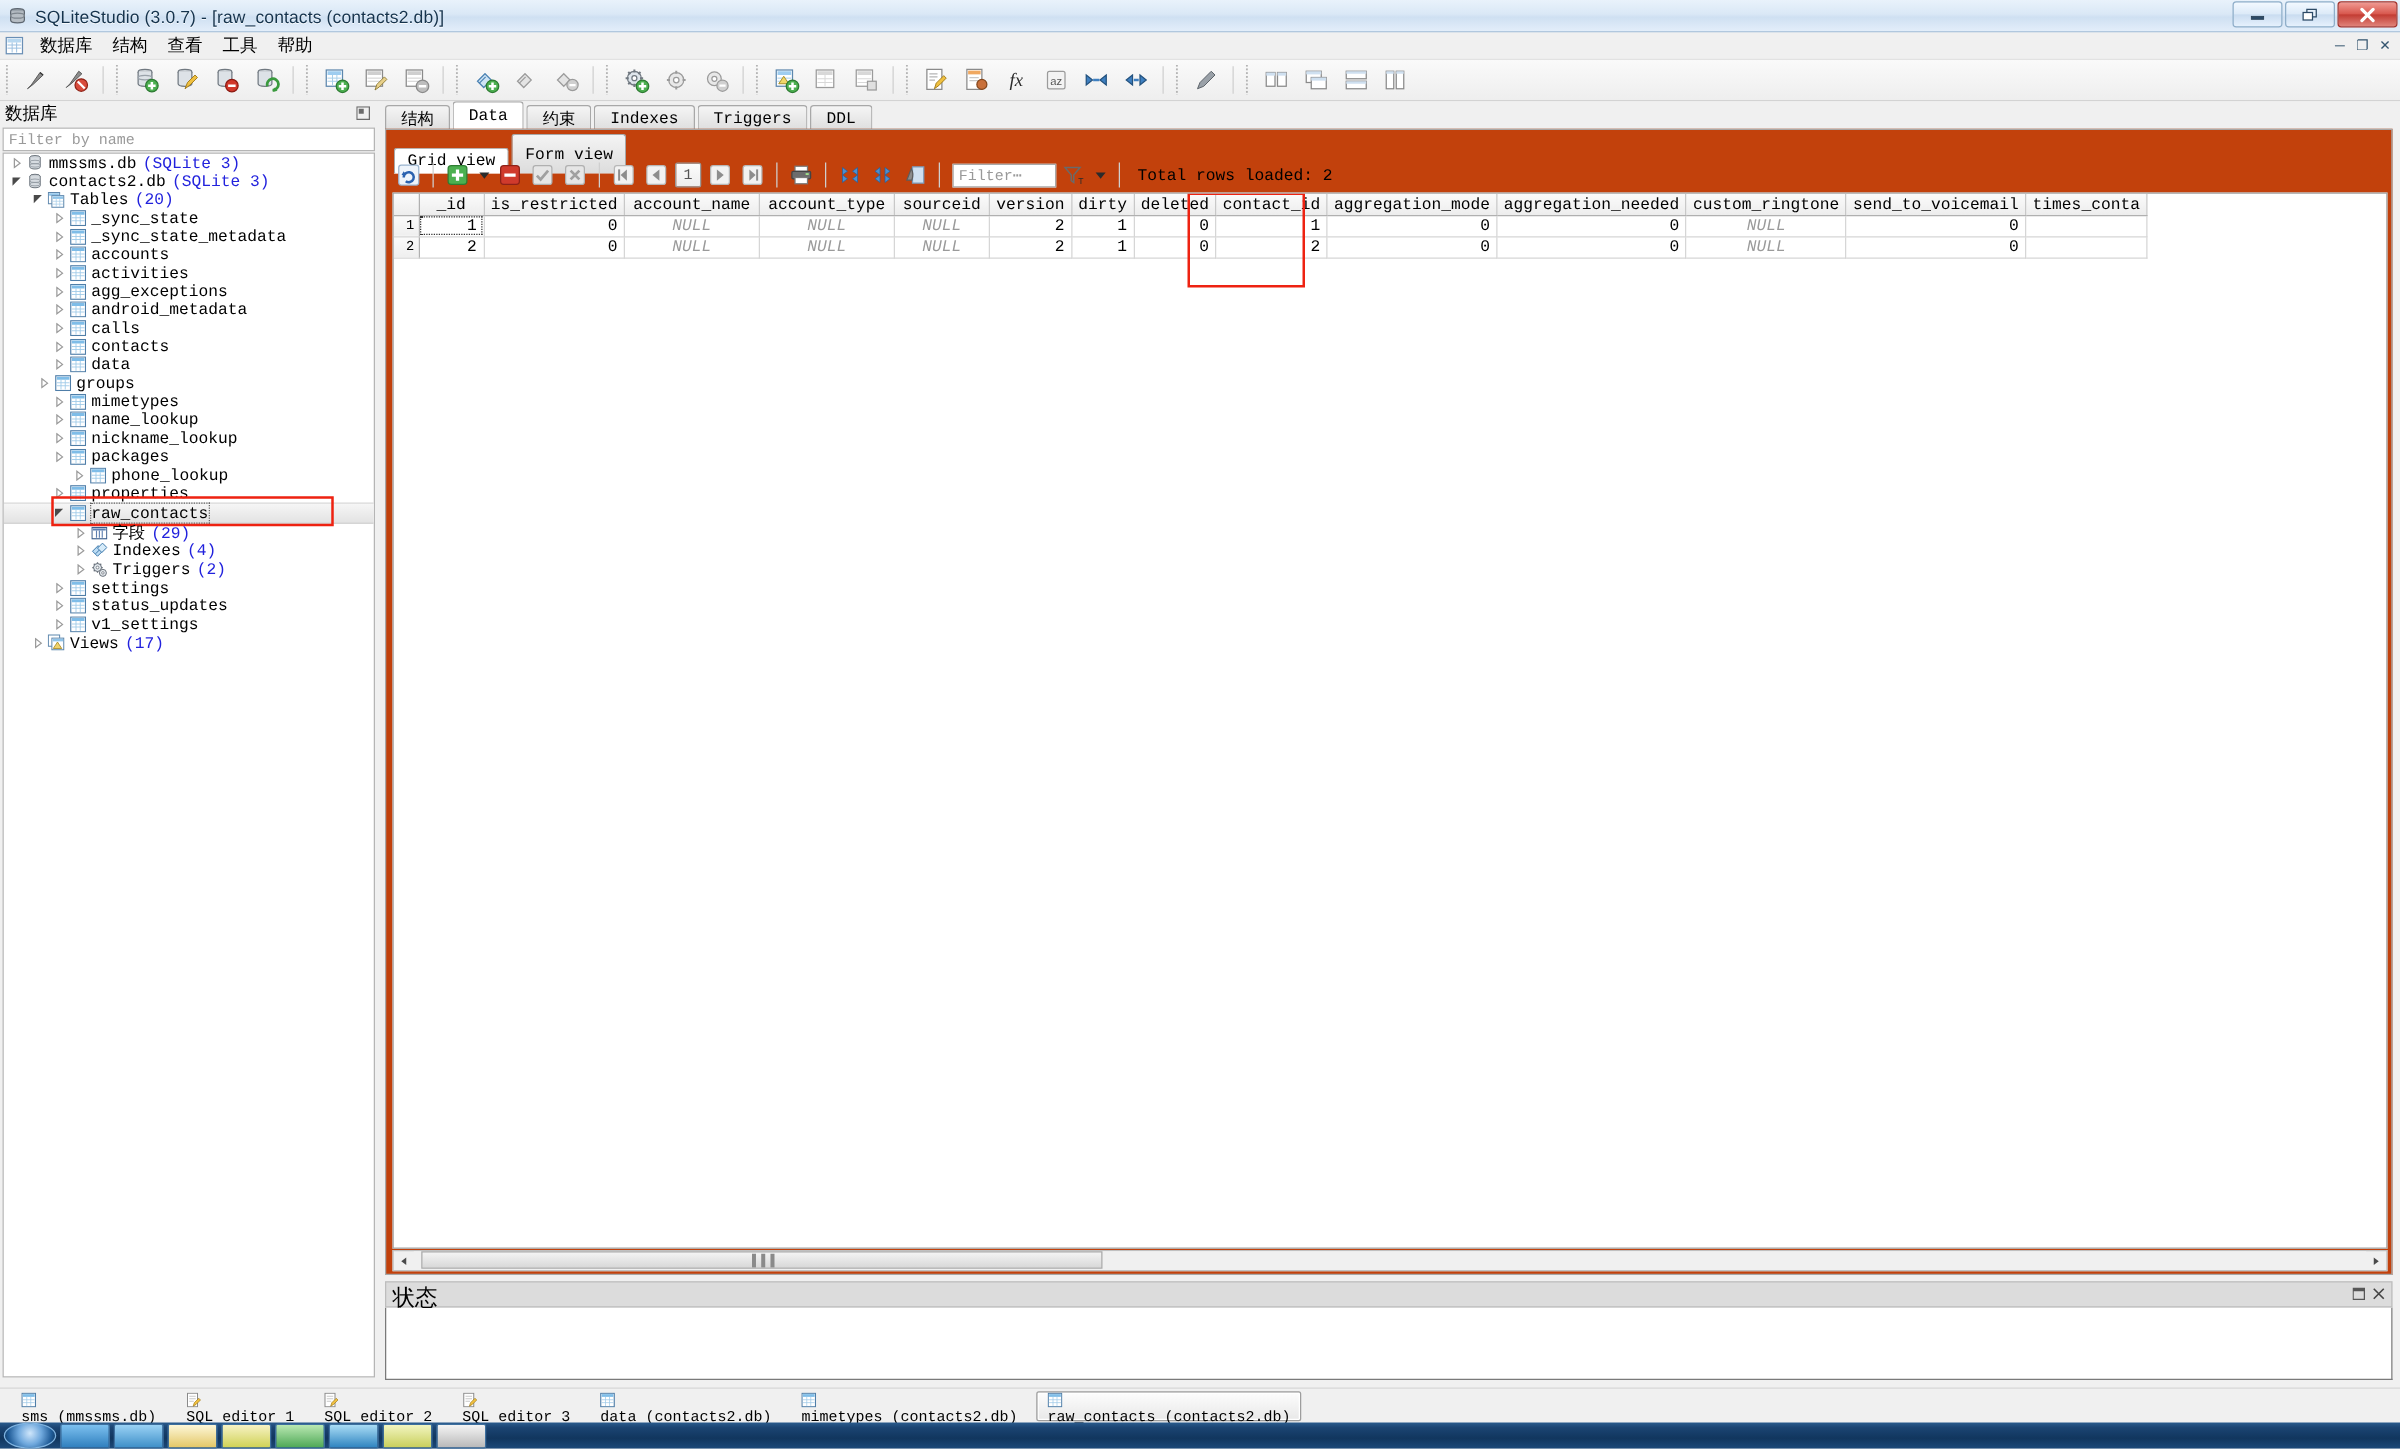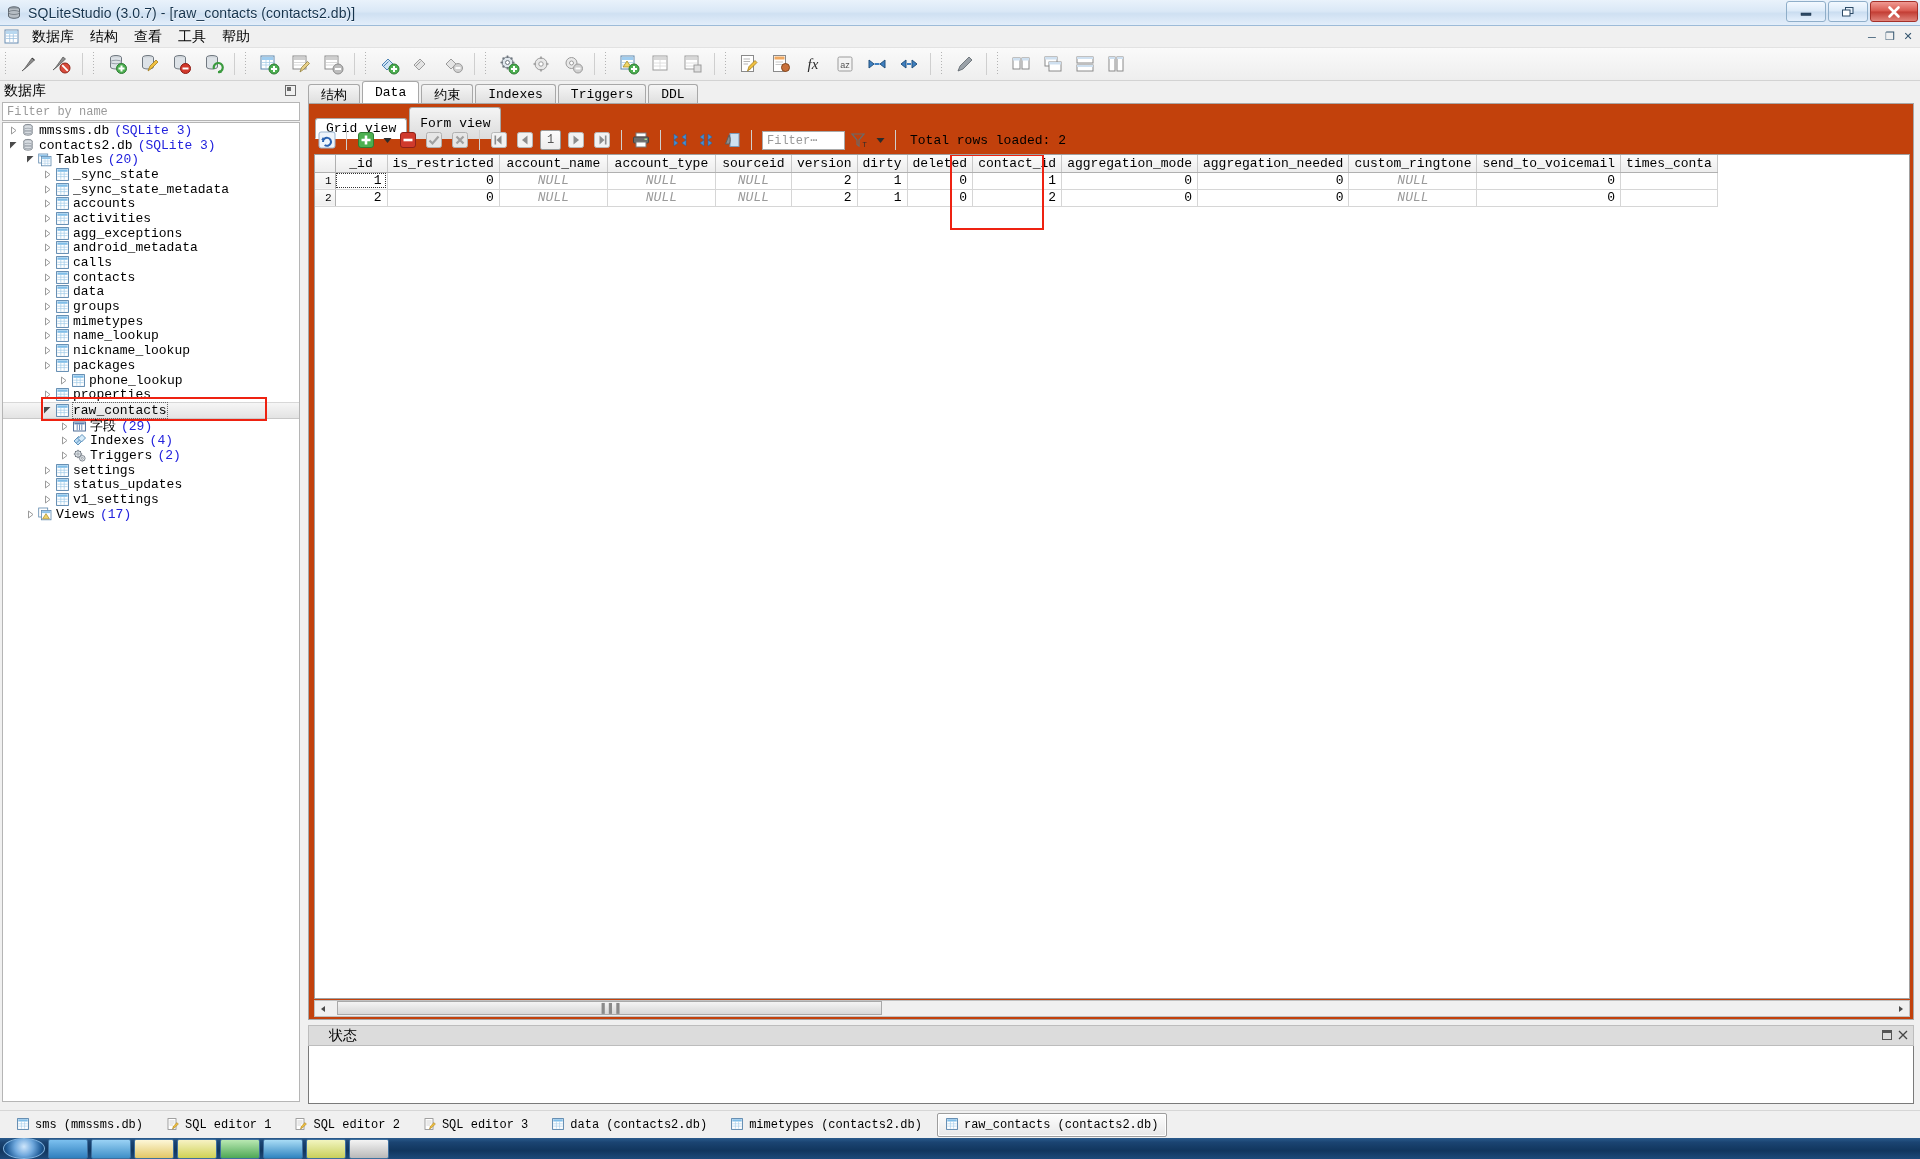--- a/index.html
+++ b/index.html
@@ -273,46 +273,46 @@
     display: flex; align-items: center; justify-content: center;
     color: #8a8a8a; font-size: 9px; letter-spacing: 1px;
   }
 
   
   .statuspanel {
     position: absolute; left: 6px; top: 944px; width: 1606px; height: 82px;
   }
   .status-header {
     height: 21px; background: #dcdcdc; border: 1px solid #bdbdbd;
-    display: flex; align-items: center; padding-left: 20px;
-    font-size: 14px; color: #000; position: relative;
+    display: flex; align-items: flex-start; padding-left: 5px;
+    font-size: 18px; color: #000; position: relative;
     box-sizing: border-box;
     font-family: "DejaVu Sans", sans-serif;
   }
   .status-header .sh-btns {
     position: absolute; right: 5px; top: 4px; display: flex; gap: 6px;
     color: #3a3a3a; font-size: 10px;
   }
   .status-body {
     height: 58px; background: #fff; border: 1px solid #7a7a7a;
     border-top: none; box-sizing: border-box;
   }
 
   
   .wintabbar {
     position: absolute; left: 0; top: 1110px; width: 1920px; height: 28px;
     background: #f0f0f0; border-top: 1px solid #d6d6d6;
     display: flex; align-items: center; padding-left: 8px;
     box-sizing: border-box;
   }
   .wintab {
-    height: 24px; display: flex; align-items: center; padding: 0 8px;
+    height: 24px; display: flex; align-items: flex-start; padding: 0 8px;
     font-family: "Liberation Mono", monospace; font-size: 12px; color: #000;
     margin-right: 6px; border: 1px solid transparent; border-radius: 2px;
-    white-space: nowrap; box-sizing: border-box;
+    white-space: nowrap; box-sizing: border-box; flex-direction: column;
   }
   .wintab.active {
     background: linear-gradient(to bottom,#fdfdfd,#e8e8e8);
     border: 1px solid #9d9d9d; box-shadow: 0 0 0 1px #fff inset;
   }
   .wintab .wt-icon { width: 13px; height: 13px; margin-right: 5px; flex:0 0 13px; }
 
   
   .ostaskbar {
     position: absolute; left: 0; top: 1138px; width: 1920px; height: 21px;
@@ -840,21 +840,21 @@
           </span>
           <span class="ticon">
             <svg width="13" height="13" viewBox="0 0 13 13">
               <rect x="0.6" y="0.6" width="11.8" height="11.8" fill="#fff" stroke="#4f7ea8" stroke-width="0.9"></rect>
               <rect x="1.4" y="1.4" width="10.2" height="2.4" fill="#7fbde8"></rect>
               <path d="M1.4 6.2 H11.6 M1.4 8.6 H11.6 M4.8 3.8 V11.6 M8.2 3.8 V11.6" stroke="#9fcae8" stroke-width="0.7"></path>
             </svg>
           </span>
           <span class="tlabel">data</span>
         </div>
-        <div class="tnode" style="padding-left: 38px;">
+        <div class="tnode" style="padding-left: 26px;">
           <span class="arrow">
             <svg width="9" height="9" viewBox="0 0 9 9">
               <path d="M2.5 1 L7 4.5 L2.5 8 Z" fill="none" stroke="#9b9b9b" stroke-width="1"></path>
             </svg>
           </span>
           <span class="ticon">
             <svg width="13" height="13" viewBox="0 0 13 13">
               <rect x="0.6" y="0.6" width="11.8" height="11.8" fill="#fff" stroke="#4f7ea8" stroke-width="0.9"></rect>
               <rect x="1.4" y="1.4" width="10.2" height="2.4" fill="#7fbde8"></rect>
               <path d="M1.4 6.2 H11.6 M1.4 8.6 H11.6 M4.8 3.8 V11.6 M8.2 3.8 V11.6" stroke="#9fcae8" stroke-width="0.7"></path>

